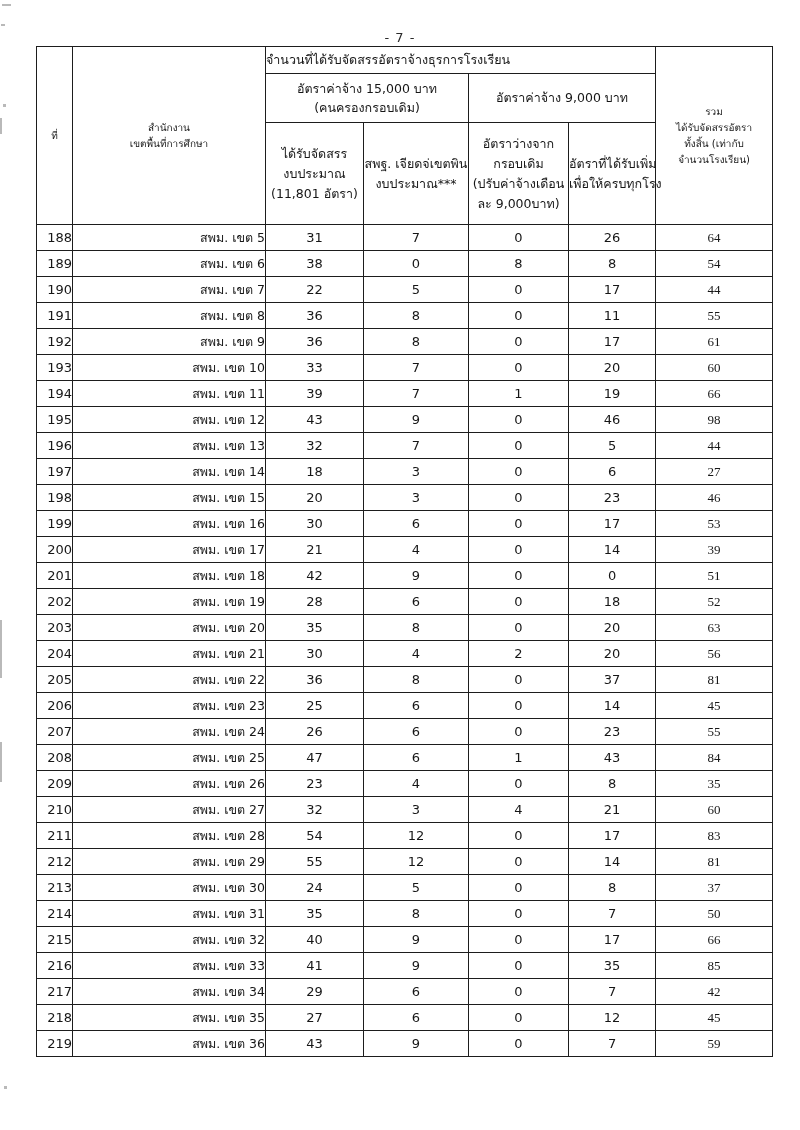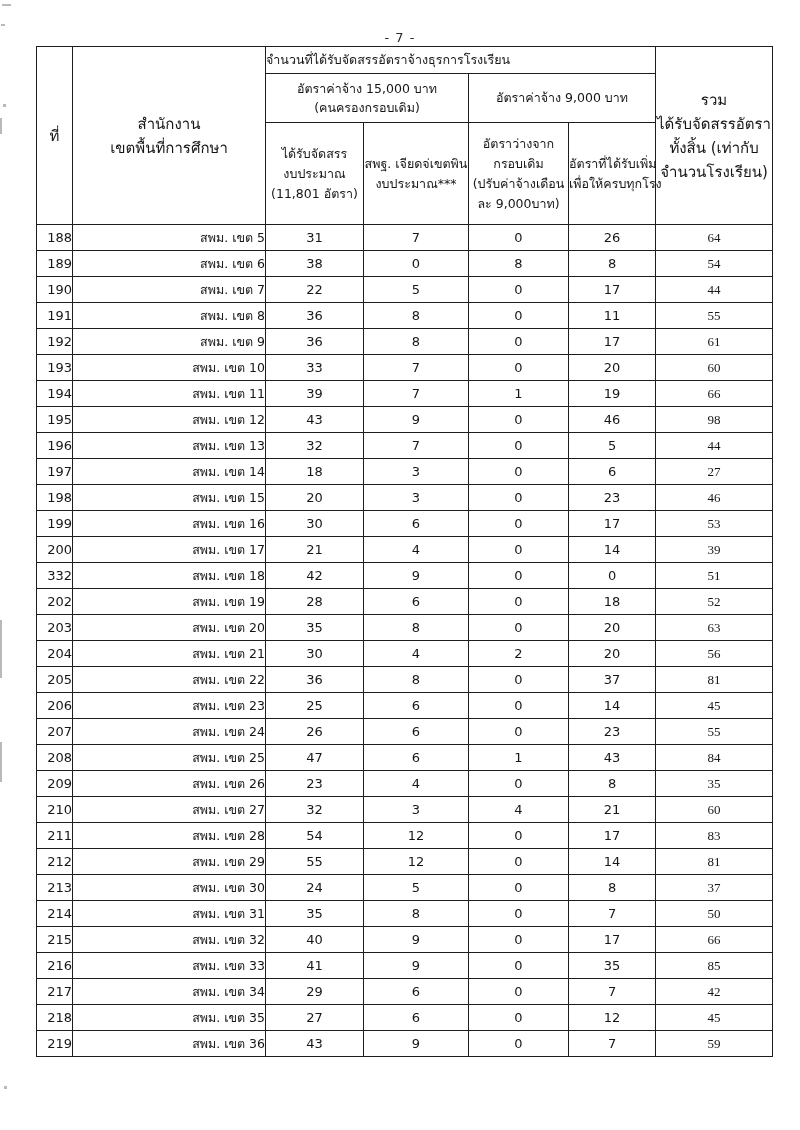--- a/index.html
+++ b/index.html
@@ -87,21 +87,21 @@
     line-height: 1.55;
   }
   th.h-leaf {
     font-size: 12.5px;
     text-align: center;
     padding: 6px 4px;
     line-height: 1.6;
     vertical-align: top;
   }
   th.h-side {
-    font-size: 15px;
+    font-size: 10px;
     text-align: center;
     line-height: 1.6;
     padding: 0 5px;
   }
   th .ln { display: block; white-space: nowrap; }
 
   
   tr.drow { height: 26px; }
   td.d-no {
     text-align: right;
@@ -306,21 +306,21 @@
         <tr class="drow">
           <td class="d-no">200</td>
           <td class="d-office">สพม. เขต 17</td>
           <td class="d-num">21</td>
           <td class="d-num">4</td>
           <td class="d-num">0</td>
           <td class="d-num">14</td>
           <td class="d-total">39</td>
         </tr>
         <tr class="drow">
-          <td class="d-no">332</td>
+          <td class="d-no">201</td>
           <td class="d-office">สพม. เขต 18</td>
           <td class="d-num">42</td>
           <td class="d-num">9</td>
           <td class="d-num">0</td>
           <td class="d-num">0</td>
           <td class="d-total">51</td>
         </tr>
         <tr class="drow">
           <td class="d-no">202</td>
           <td class="d-office">สพม. เขต 19</td>

